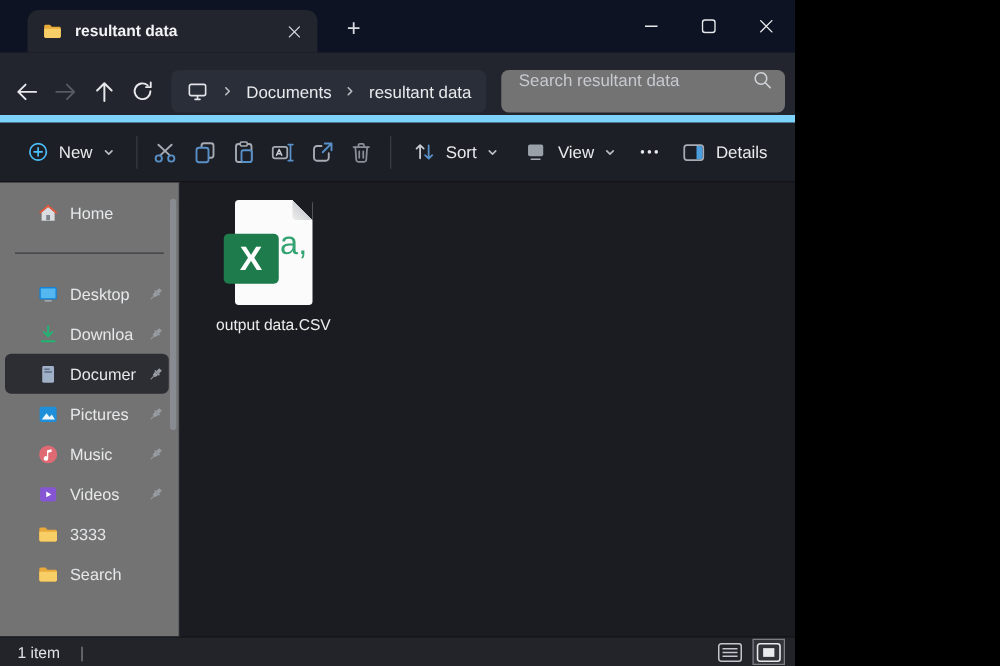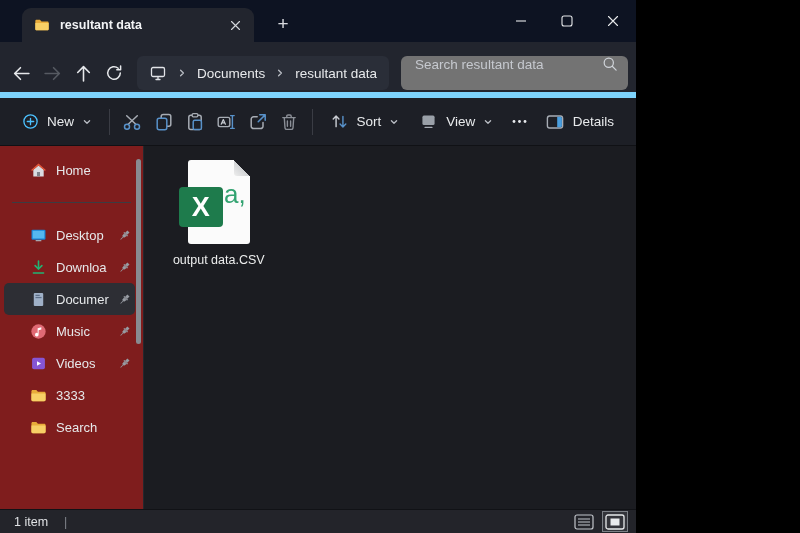--- a/index.html
+++ b/index.html
@@ -34,21 +34,21 @@
   
   .toolbar{flex:0 0 54px;background:#1d1f26;border-top:6px solid #7dd3fc;border-bottom:1px solid #101115;
            display:flex;align-items:center;padding:0 12px;}
   .tb-btn{display:flex;align-items:center;gap:8px;height:38px;padding:0 10px;border-radius:5px;
           font-size:13.5px;color:#e8eaec;white-space:nowrap;}
   .tb-icon-btn{width:46px;height:38px;display:flex;align-items:center;justify-content:center;border-radius:5px;}
   .tb-sep{width:1px;height:26px;background:#3a3c44;margin:0 7px;}
   .details-btn{margin-left:auto;}
   
   .content{flex:1;display:flex;min-height:0;background:#1b1c21;}
-  .sidebar{flex:0 0 135px;background:#7f1d1d;border-right:1px solid #26272d;padding-top:8px;position:relative;}
+  .sidebar{flex:0 0 135px;background:#737373;border-right:1px solid #26272d;padding-top:8px;position:relative;}
   .side-item{height:32px;margin:0 8px 0 4px;padding:0 4px 0 26px;border-radius:5px;display:flex;
              align-items:center;gap:9px;font-size:13px;color:#e6e8ea;position:relative;
              white-space:nowrap;overflow:hidden;}
   .side-item.selected{background:#2d2e34;}
   .side-item .chev{position:absolute;left:7px;top:50%;transform:translateY(-50%);display:flex;}
   .side-item .label{flex:1;overflow:hidden;}
   .side-item .pin{flex:0 0 auto;display:flex;}
   .side-sep{height:1px;background:#3b3c42;margin:16px 12px;}
   .side-scrollbar{position:absolute;right:2px;top:13px;width:5px;height:185px;background:#888b91;border-radius:3px;}
   .main{flex:1;padding:14px 0 0 23px;position:relative;}
@@ -340,20 +340,39 @@
                 <path d="M4.2 4.4h5.6v1.4H4.2z"></path>
                 <path d="M5 5.8h4l-.6 3.4H5.6z"></path>
                 <path d="M6.6 9.2h.8V13h-.8z"></path>
               </g>
             </svg>
         </span>
       </div>
       <div class="side-item">
         <span>
           <svg width="17" height="17" viewBox="0 0 18 18">
+            <rect x="1.8" y="2.6" width="14.4" height="12.8" rx="1.4" fill="#1e8fd8"></rect>
+            <path fill="#eef6fd" d="M3.6 13.4 7.6 8l2.6 3.2 1.9-2.1 2.7 4.3z"></path>
+          </svg>
+        </span>
+        <span class="label">Pictures</span>
+        <span class="pin">
+          <svg width="13" height="13" viewBox="0 0 14 14" fill="#989ca3">
+              <g transform="rotate(45 7 7)">
+                <path d="M5.4 1h3.2v3.4H5.4z"></path>
+                <path d="M4.2 4.4h5.6v1.4H4.2z"></path>
+                <path d="M5 5.8h4l-.6 3.4H5.6z"></path>
+                <path d="M6.6 9.2h.8V13h-.8z"></path>
+              </g>
+            </svg>
+        </span>
+      </div>
+      <div class="side-item">
+        <span>
+          <svg width="17" height="17" viewBox="0 0 18 18">
             <circle cx="9" cy="9" r="7.6" fill="#e06a74"></circle>
             <path fill="#fff" d="M12 4.6 8.1 5.6v5.2a1.9 1.9 0 1 0 1 1.7V7.6l2.9-.8z"></path>
           </svg>
         </span>
         <span class="label">Music</span>
         <span class="pin">
           <svg width="13" height="13" viewBox="0 0 14 14" fill="#989ca3">
               <g transform="rotate(45 7 7)">
                 <path d="M5.4 1h3.2v3.4H5.4z"></path>
                 <path d="M4.2 4.4h5.6v1.4H4.2z"></path>

